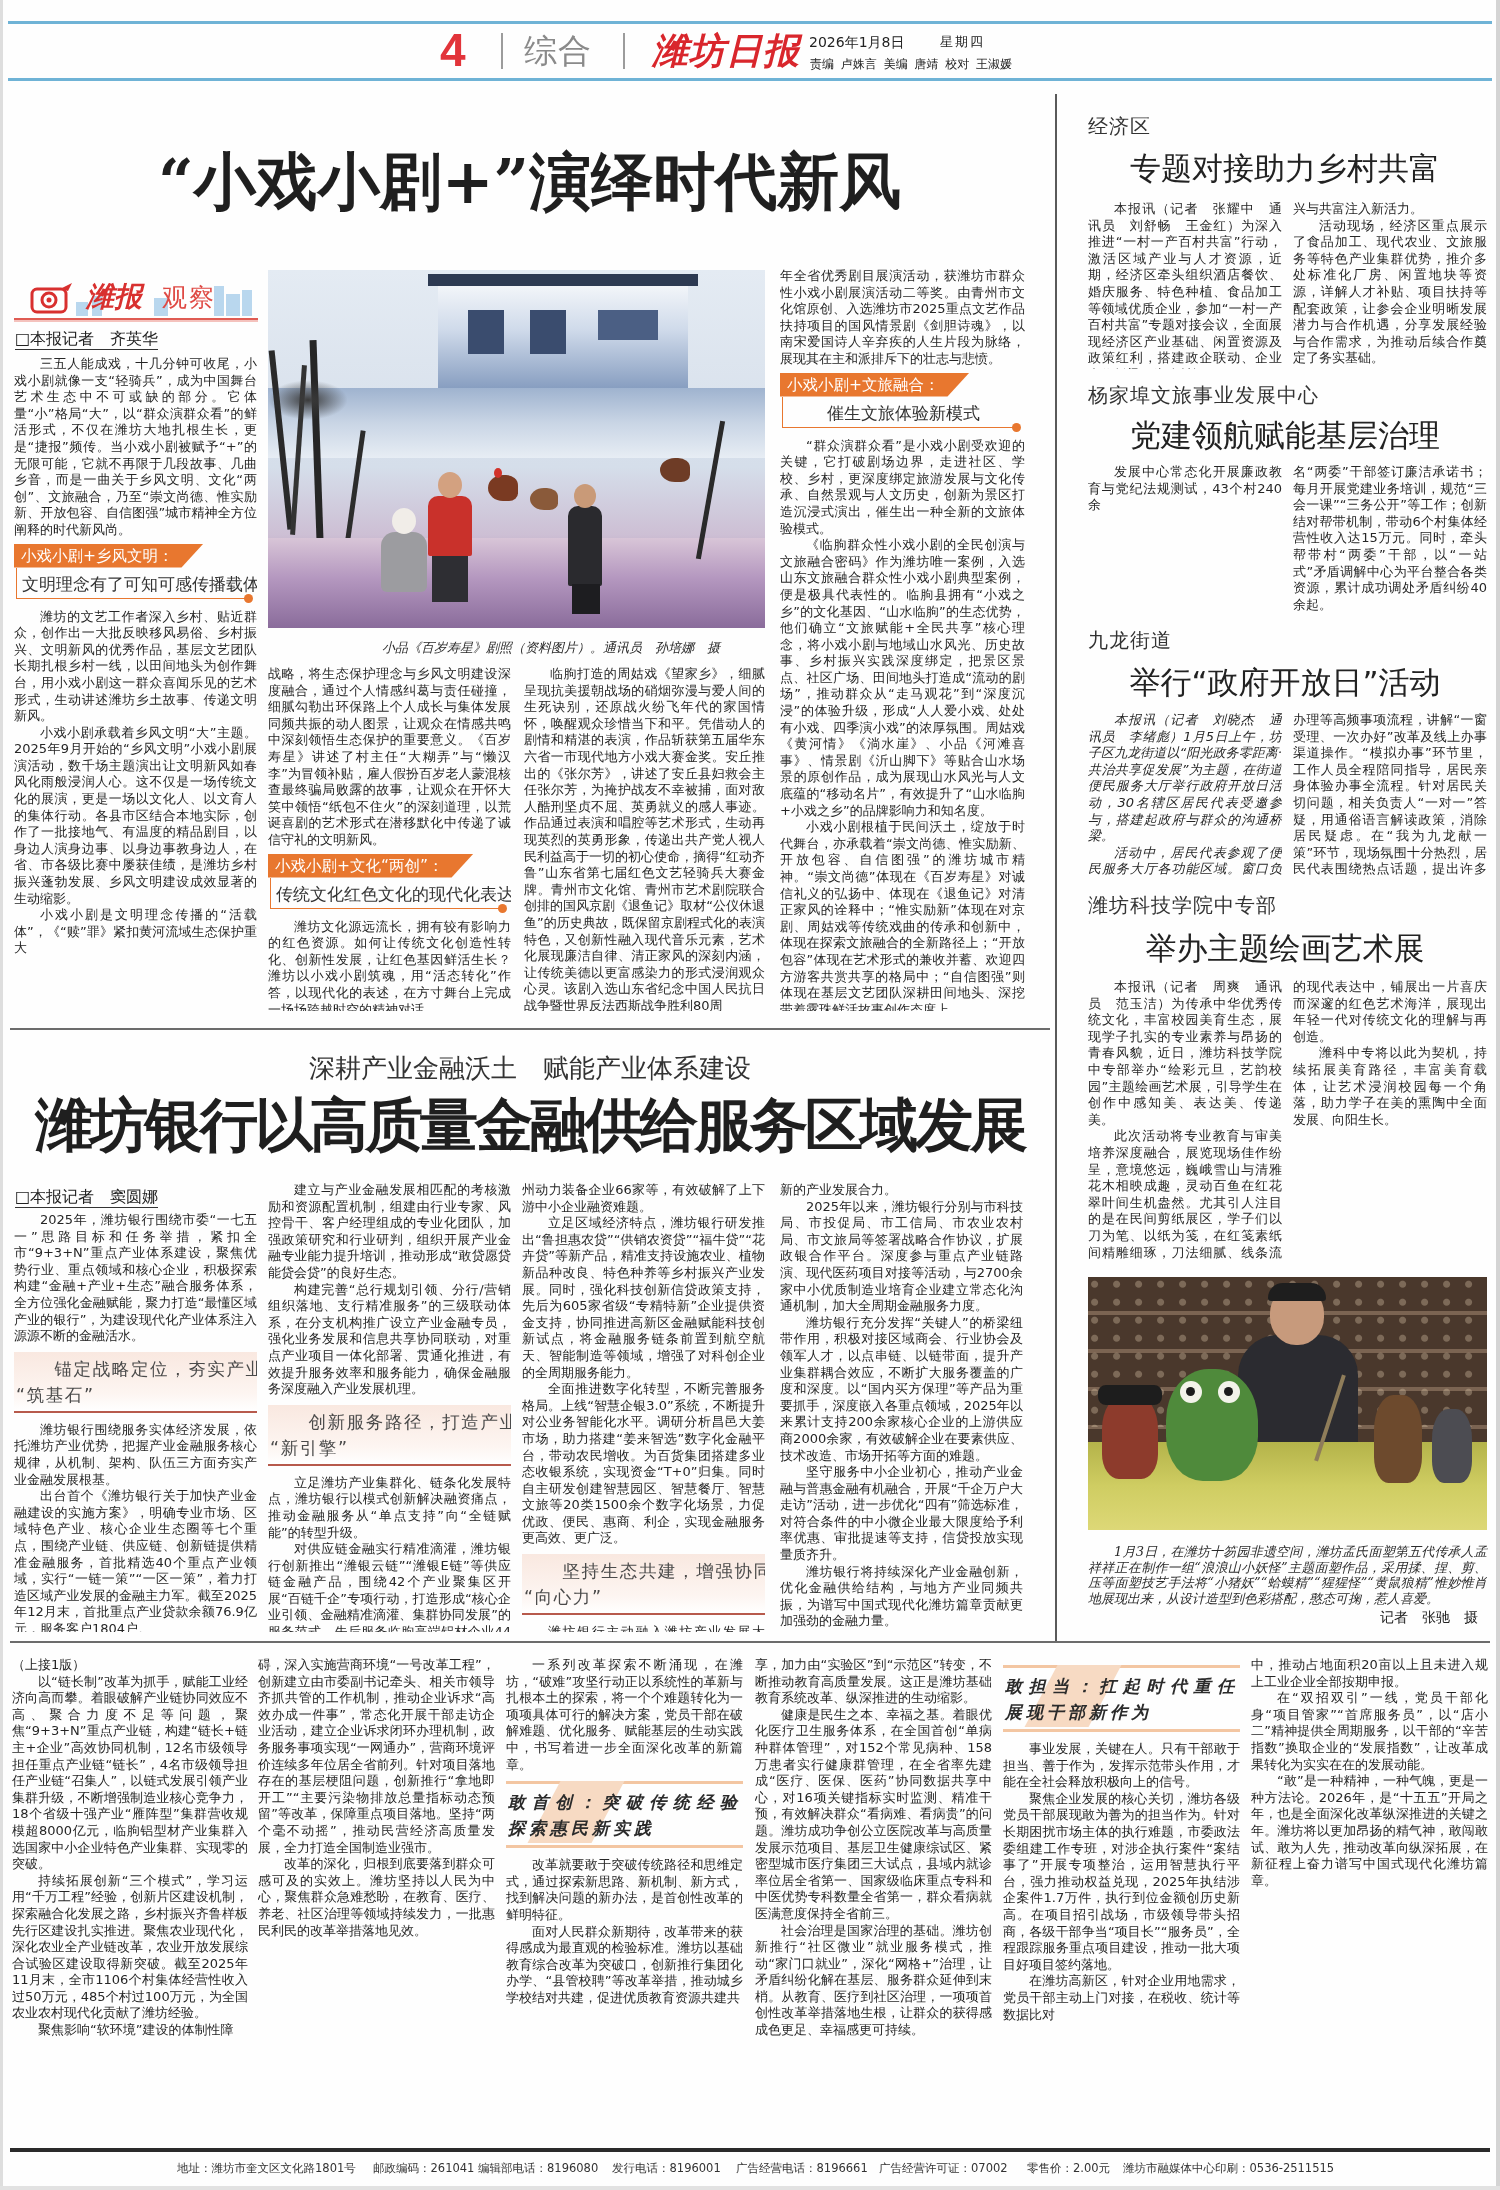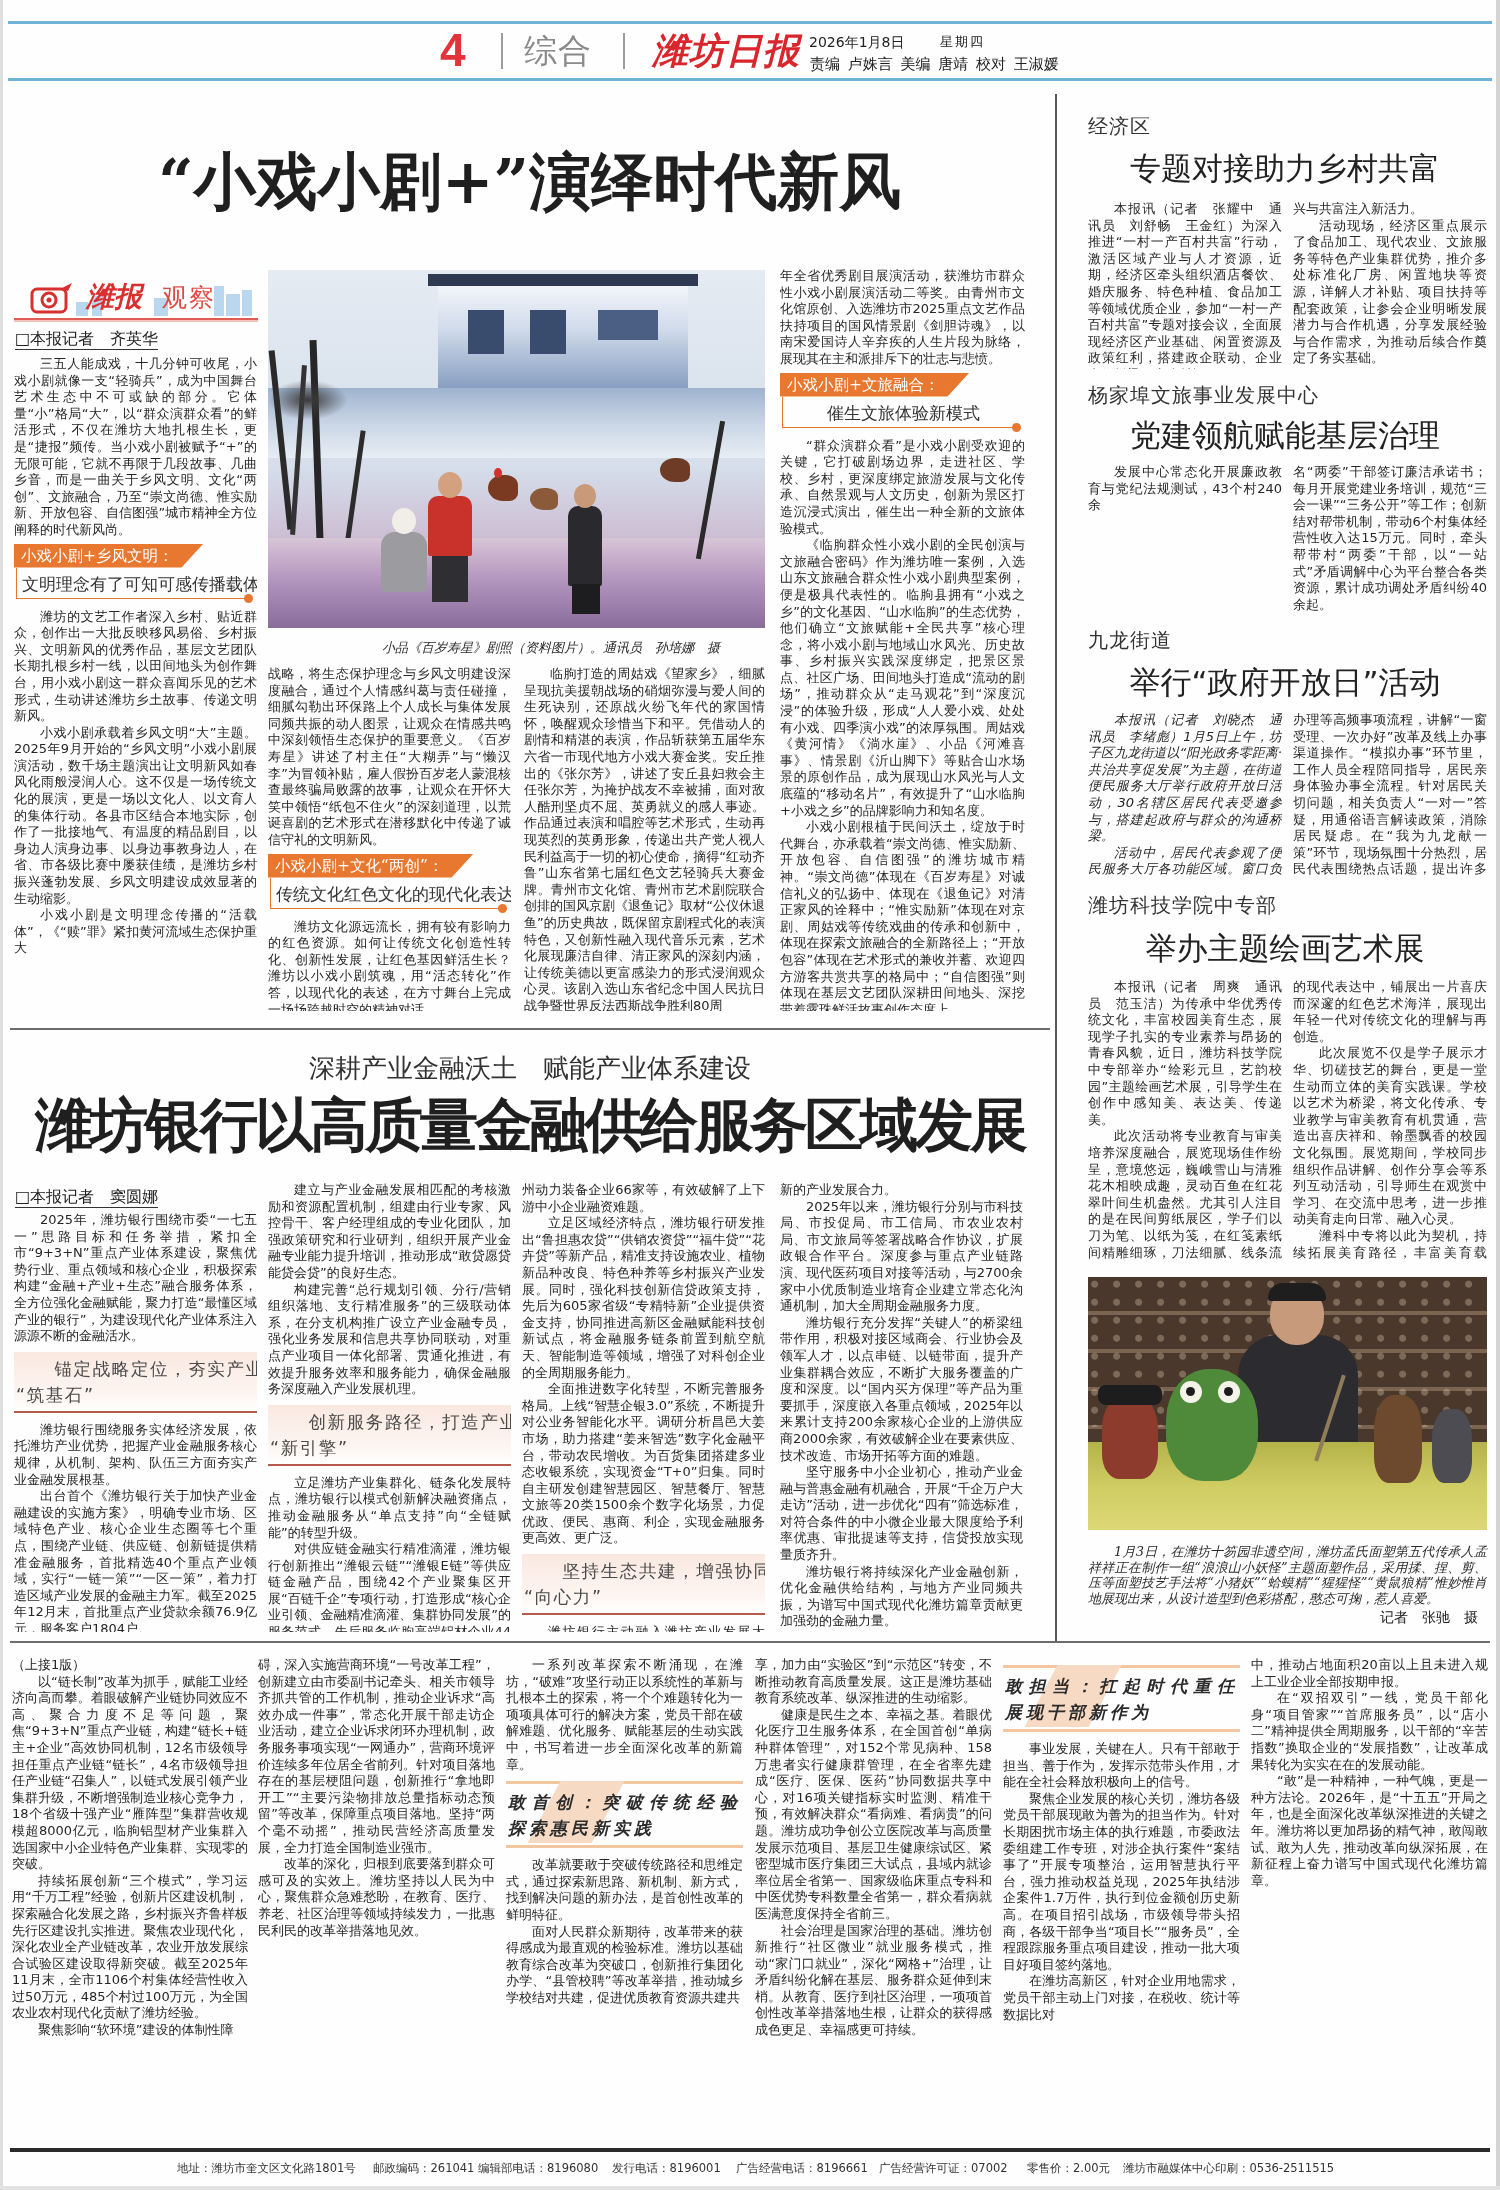--- a/index.html
+++ b/index.html
@@ -11,21 +11,21 @@
 .edge-b{position:absolute;left:0;bottom:0;width:1500px;height:4px;background:#e2e2e2;}
 
 
 .mh-rule{position:absolute;left:8px;width:1484px;height:3px;background:#6fb3d6;}
 .mh-num{position:absolute;left:440px;top:25px;font-family:"Liberation Sans",sans-serif;font-weight:bold;font-size:46px;line-height:50px;color:#e2343a;}
 .mh-sep{position:absolute;top:33px;width:2px;height:36px;background:#9c9c9c;}
 .mh-section{position:absolute;left:524px;top:31px;font-size:33px;line-height:40px;color:#8a8a8a;letter-spacing:1px;}
 .mh-paper{position:absolute;left:652px;top:30px;font-family:"DejaVu Serif",serif;font-weight:bold;font-style:italic;font-size:36px;line-height:40px;color:#d9262c;letter-spacing:1px;white-space:nowrap;}
 .mh-date{position:absolute;left:809px;top:33px;font-size:14px;line-height:18px;color:#222;white-space:nowrap;}
 .mh-week{position:absolute;left:940px;top:33px;font-size:13px;line-height:18px;letter-spacing:2px;color:#222;white-space:nowrap;}
-.mh-editors{position:absolute;left:810px;top:55px;font-size:15px;line-height:18px;color:#222;word-spacing:3px;white-space:nowrap;}
+.mh-editors{position:absolute;left:810px;top:55px;font-size:12px;line-height:18px;color:#222;word-spacing:3px;white-space:nowrap;}
 
 
 .vrule{position:absolute;left:1055px;top:94px;width:1.5px;height:1547px;background:#5a5a5a;}
 .hrule{position:absolute;height:2px;background:#6c6c6c;}
 
 
 .col{position:absolute;overflow:hidden;font-size:13px;line-height:16.6px;text-align:justify;color:#262626;}
 .col p{margin:0;text-indent:2em;}
 .col p.cont{text-indent:0;}
 
@@ -270,21 +270,20 @@
   </div>
 
   <div class="br-kicker" style="top:893px;">潍坊科技学院中专部</div>
   <div class="br-head" style="top:930px;">举办主题绘画艺术展</div>
   <div class="col" style="left:1088px;top:979px;width:194px;height:283px;">
     <p>本报讯（记者　周爽　通讯员　范玉洁）为传承中华优秀传统文化，丰富校园美育生态，展现学子扎实的专业素养与昂扬的青春风貌，近日，潍坊科技学院中专部举办“绘彩元旦，艺韵校园”主题绘画艺术展，引导学生在创作中感知美、表达美、传递美。</p>
     <p>此次活动将专业教育与审美培养深度融合，展览现场佳作纷呈，意境悠远，巍峨雪山与清雅花木相映成趣，灵动百鱼在红花翠叶间生机盎然。尤其引人注目的是在民间剪纸展区，学子们以刀为笔、以纸为笺，在红笺素纸间精雕细琢，刀法细腻、线条流畅，每一幅剪纸作品不仅凝聚着匠心与耐心，更在传统技艺</p>
   </div>
   <div class="col" style="left:1293px;top:979px;width:194px;height:283px;">
     <p class="cont">的现代表达中，铺展出一片喜庆而深邃的红色艺术海洋，展现出年轻一代对传统文化的理解与再创造。</p>
-    <p>此次展览不仅是学子展示才华、切磋技艺的舞台，更是一堂生动而立体的美育实践课。学校以艺术为桥梁，将文化传承、专业教学与审美教育有机贯通，营造出喜庆祥和、翰墨飘香的校园文化氛围。展览期间，学校同步组织作品讲解、创作分享会等系列互动活动，引导师生在观赏中学习、在交流中思考，进一步推动美育走向日常、融入心灵。</p>
     <p>潍科中专将以此为契机，持续拓展美育路径，丰富美育载体，让艺术浸润校园每一个角落，助力学子在美的熏陶中全面发展、向阳生长。</p>
   </div>
 
   <div class="photo2">
     <div class="s" style="left:0;top:0;width:399px;height:150px;background:radial-gradient(circle at 30% 40%,rgba(220,200,170,0.35) 0 3px,transparent 4px) 0 0/22px 18px;"></div>
     <div class="s" style="left:150px;top:58px;width:120px;height:120px;background:#2b2b30;border-radius:40px 40px 8px 8px;"></div>
     <div class="s" style="left:182px;top:10px;width:54px;height:58px;background:#c79a7c;border-radius:45% 45% 48% 48%;"></div>
     <div class="s" style="left:180px;top:6px;width:58px;height:18px;background:#1e1e1e;border-radius:30px 30px 6px 6px;"></div>
     <div class="s" style="left:0;top:165px;width:399px;height:88px;background:linear-gradient(180deg,#b4b34a 0%,#cfcd62 50%,#ddd877 100%);"></div>
     <div class="s" style="left:78px;top:92px;width:92px;height:112px;background:#4f8a3b;border-radius:46% 46% 40% 40%;"></div>

